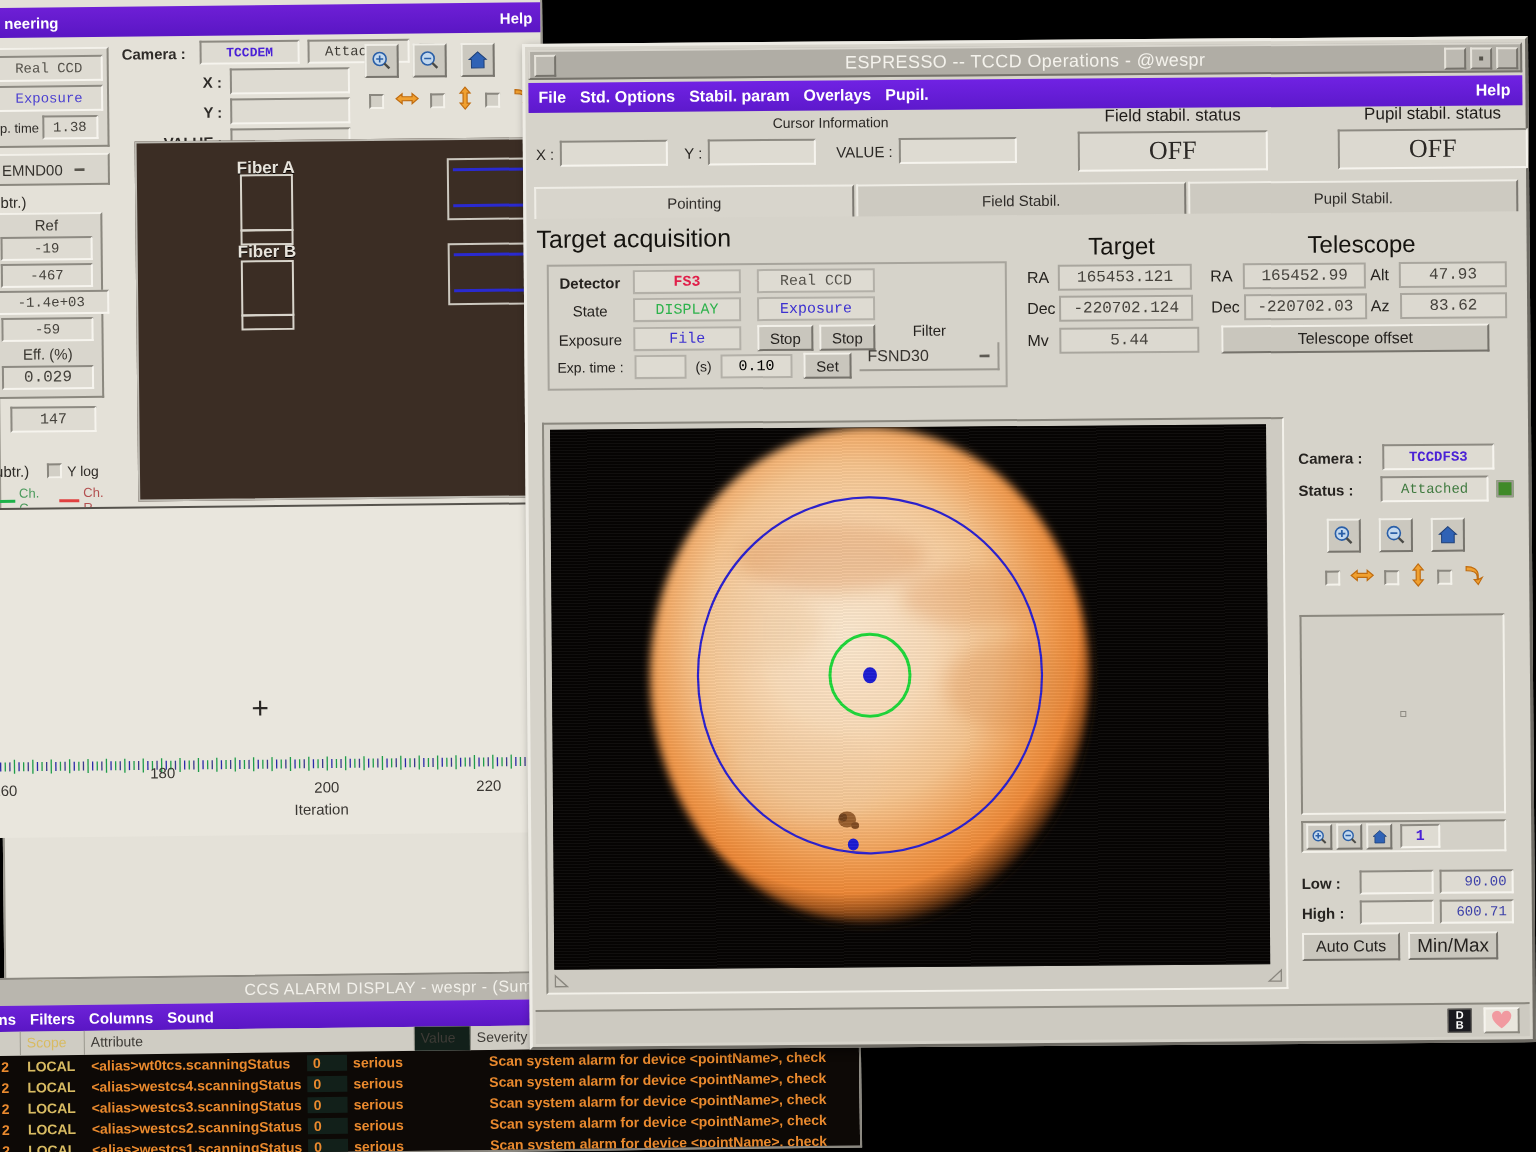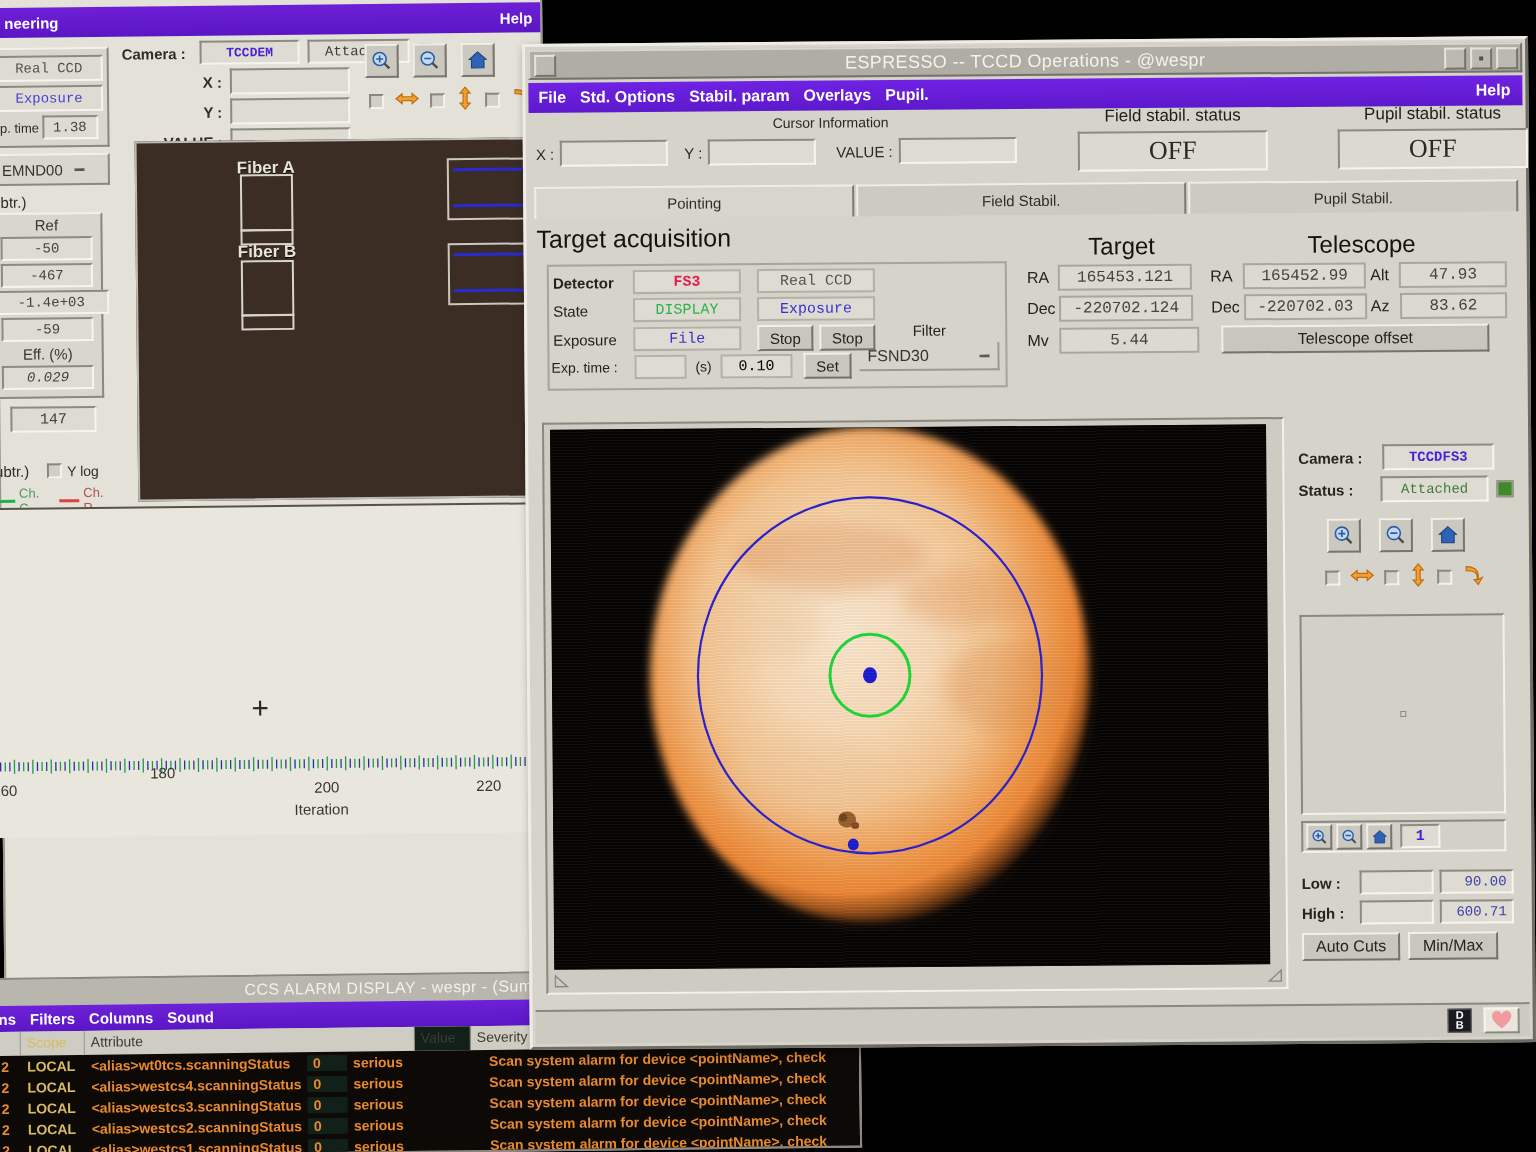--- a/index.html
+++ b/index.html
@@ -189,21 +189,21 @@
   .tab.sel { background:#d8d5cc; }
 
   #acq {
     position:absolute; left:10px; top:178px; width:976px; height:186px;
   }
   #acq-title { font-size:25px; color:#15130f; font-weight:400; }
   #acq-frame {
     position:absolute; left:10px; top:40px; width:460px; height:126px;
     border:2px solid #a7a49c;
   }
-  .acq-lbl { font-size:15px; color:#25221f; text-align:left; }
+  .acq-lbl { font-size:15px; color:#25221f; text-align:center; }
   .acq-field {
     background:#dedbd2;
     border:2px solid #b3b0a8;
     font-family:"Liberation Mono", monospace; font-size:15px;
     display:flex; align-items:center; justify-content:center;
   }
   .acq-btn {
     background:#c9c6bd;
     border-top:2px solid #f2f0e9; border-left:2px solid #f2f0e9;
     border-right:2px solid #76736c; border-bottom:2px solid #76736c;
@@ -280,26 +280,26 @@
 
       <div class="mot-panel" style="margin-top:6px;width:120px;height:32px;display:flex;align-items:center;padding-left:10px;">
         <span style="font-size:15px;color:#35322d;">EMND00</span>
         <span style="margin-left:12px;color:#5a574f;">━</span>
       </div>
 
       <div style="margin-top:8px;margin-left:2px;font-size:15px;color:#2f2c28;">ubtr.)</div>
 
       <div class="mot-panel" style="margin-top:2px;width:112px;padding:2px 0 4px 0;">
         <div style="text-align:center;font-size:15px;color:#3a3731;">Ref</div>
-        <div class="field" style="width:92px;height:24px;margin:3px auto;justify-content:center;font-size:14px;">-50</div>
+        <div class="field" style="width:92px;height:24px;margin:3px auto;justify-content:center;font-size:14px;">-19</div>
         <div class="field" style="width:92px;height:24px;margin:3px auto;justify-content:center;font-size:14px;">-467</div>
         <div class="field" style="width:116px;height:24px;margin:3px auto;justify-content:center;font-size:14px;">-1.4e+03</div>
         <div class="field" style="width:92px;height:24px;margin:3px auto;justify-content:center;font-size:14px;">-59</div>
         <div style="text-align:center;font-size:15px;color:#3a3731;margin-top:4px;">Eff. (%)</div>
-        <div class="field" style="width:92px;height:24px;margin:3px auto;justify-content:center;font-size:14px;font-style:italic;">0.029</div>
+        <div class="field" style="width:92px;height:24px;margin:3px auto;justify-content:center;font-size:16px;">0.029</div>
       </div>
 
       <div class="field" style="width:86px;height:26px;margin:8px 0 0 18px;justify-content:center;font-size:15px;">147</div>
 
       <div style="margin-top:30px;margin-left:2px;font-size:15px;color:#2f2c28;display:flex;align-items:center;gap:18px;">
         <span>ubtr.)</span>
         <span style="display:flex;align-items:center;gap:5px;">
           <span class="chk"></span>
           <span style="font-size:14px;">Y log</span>
         </span>
@@ -900,21 +900,21 @@
           <span class="field" style="width:74px;height:24px;"></span>
           <span class="field" style="width:74px;height:24px;justify-content:flex-end;padding-right:5px;font-size:14px;color:#3b3fa8;">90.00</span>
         </div>
         <div style="display:flex;align-items:center;gap:6px;margin-top:6px;">
           <span style="font-size:15px;font-weight:bold;color:#262320;width:52px;">High :</span>
           <span class="field" style="width:74px;height:24px;"></span>
           <span class="field" style="width:74px;height:24px;justify-content:flex-end;padding-right:5px;font-size:14px;color:#3b3fa8;">600.71</span>
         </div>
         <div style="display:flex;gap:8px;margin-top:8px;">
           <span class="acq-btn" style="width:98px;height:28px;font-size:16px;">Auto Cuts</span>
-          <span class="acq-btn" style="width:90px;height:28px;font-size:16px;">Min/Max</span>
+          <span class="acq-btn" style="width:90px;height:28px;font-size:19px;">Min/Max</span>
         </div>
       </div>
     </div>
 
     <div id="main-status">
       <div style="position:absolute;right:58px;top:4px;width:24px;height:24px;background:#1a1a20;
                   border:1px solid #6e6b64;display:flex;flex-direction:column;align-items:center;
                   justify-content:center;line-height:.88;">
         <span style="color:#fff;font-size:11px;font-weight:bold;">D</span>
         <span style="color:#fff;font-size:11px;font-weight:bold;">B</span>

